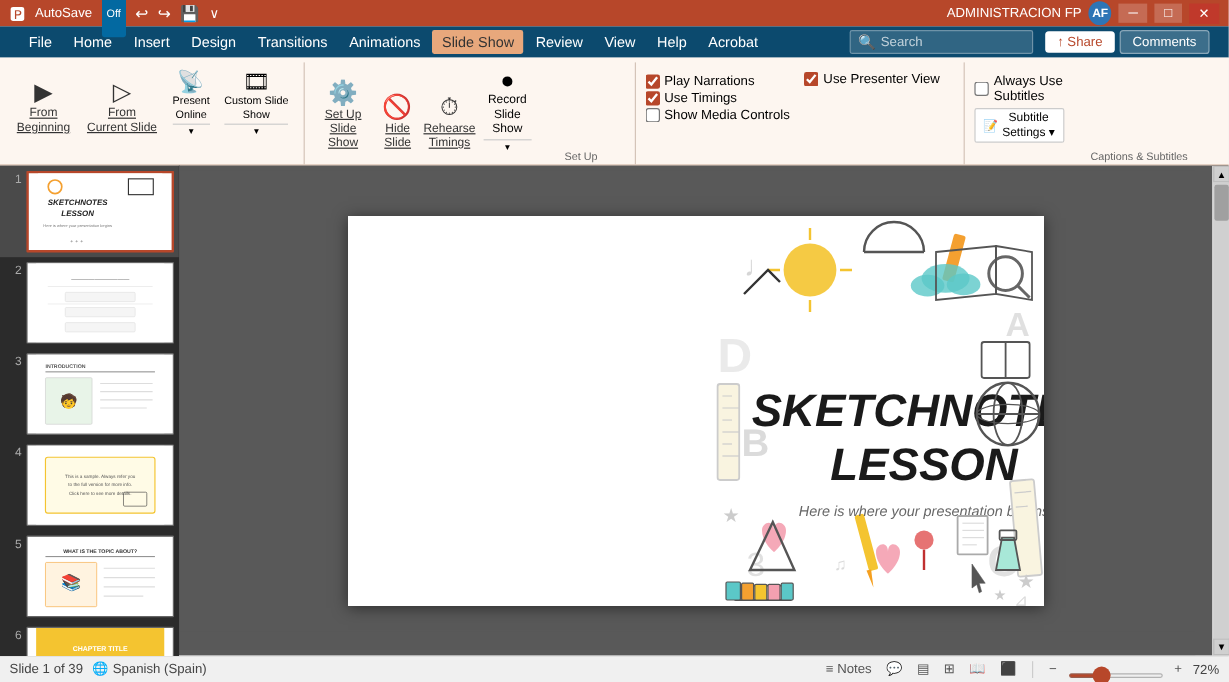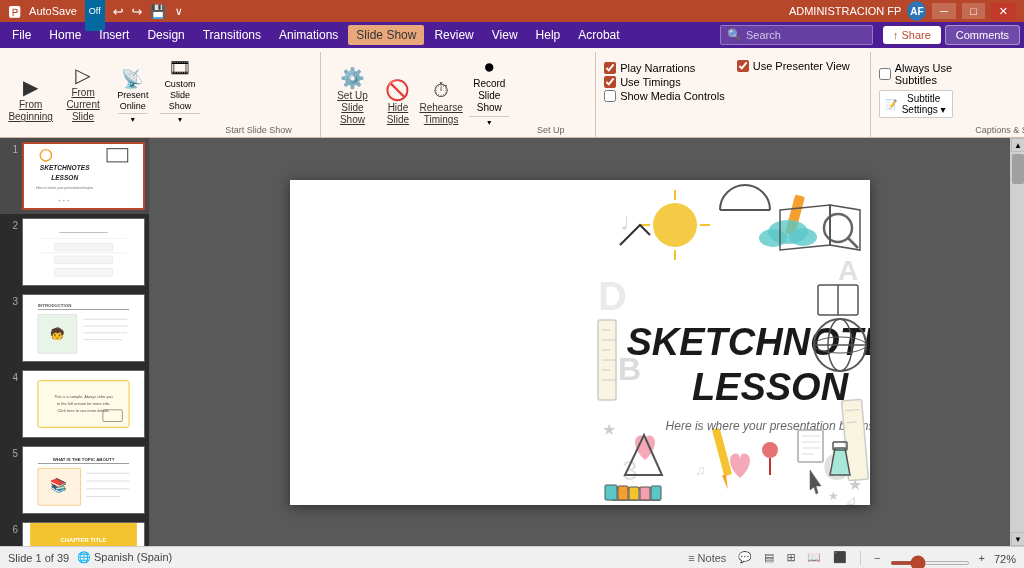--- a/index.html
+++ b/index.html
@@ -18,26 +18,26 @@
     }
     #title-bar-left { display: flex; align-items: center; gap: 8px; }
     #title-bar-center { flex: 1; text-align: center; font-size: 11px; }
     #title-bar-right { display: flex; align-items: center; gap: 6px; }
     .autosave-badge { background: #0369a1; color: white; font-size: 9px; padding: 15px 4px; border-radius: 2px; }
     .win-btn { background: rgba(255,255,255,0.2); border: none; color: white; padding: 2px 8px; font-size: 11px; cursor: pointer; }
     .win-close { background: #c0392b; }
 
     
     #menu-bar {
-      background: #4c1d95;
+      background: #0c4a6e;
       color: white;
       height: 26px;
       display: flex;
       align-items: center;
-      padding: 0 4px;
+      padding: 0 16px;
       gap: 2px;
     }
     .menu-item {
       padding: 3px 8px;
       cursor: pointer;
       border-radius: 2px;
       font-size: 12px;
       color: white;
     }
     .menu-item.active { background: #e8a87c; color: #333; }
@@ -274,21 +274,20 @@
         <span class="icon" style="font-size:18px;">📡</span>
         <span style="font-size:9px; line-height:1.2;">Present<br>Online</span>
         <div style="border-top:1px solid #ccc; width:100%; margin-top:2px; font-size:8px; padding-top:1px;">▾</div>
       </div>
       <div class="split-btn-wrapper" style="padding:2px 4px; min-width:48px; text-align:center;">
         <span class="icon" style="font-size:18px;">🎞</span>
         <span style="font-size:9px; line-height:1.2;">Custom Slide<br>Show</span>
         <div style="border-top:1px solid #ccc; width:100%; margin-top:2px; font-size:8px; padding-top:1px;">▾</div>
       </div>
     </div>
-    <div class="ribbon-group-label">Start Slide Show</div>
   </div>
 
   <div class="ribbon-group">
     <div class="ribbon-buttons">
       <button class="ribbon-btn">
         <span class="icon">⚙️</span>
         <span class="label">Set Up<br>Slide Show</span>
       </button>
       <button class="ribbon-btn">
         <span class="icon">🚫</span>

